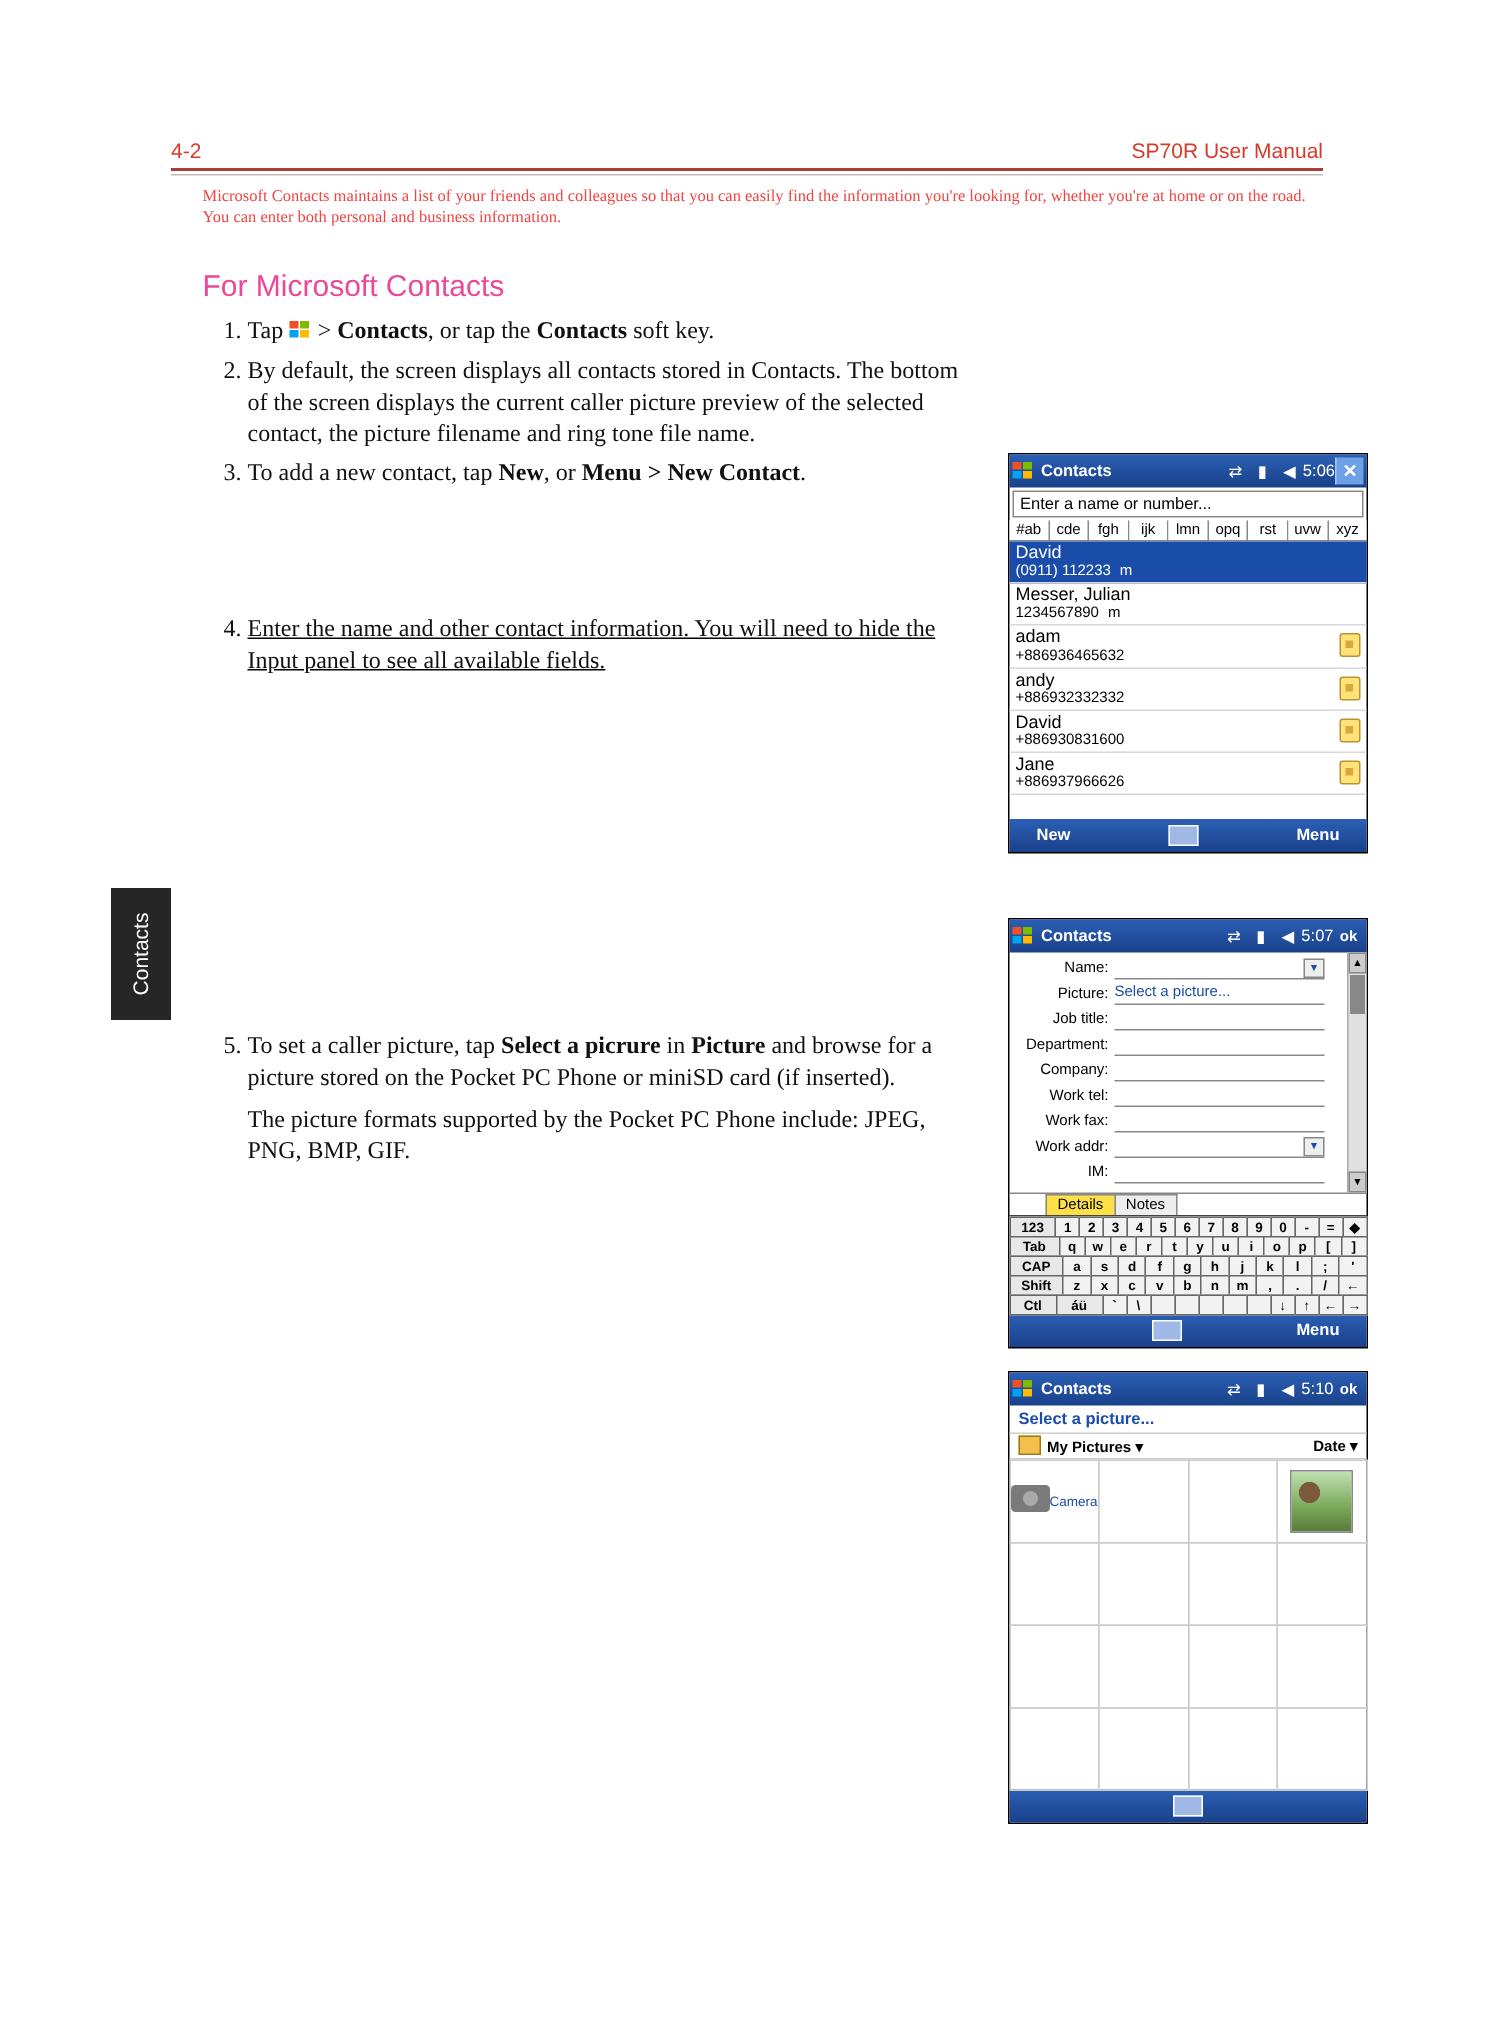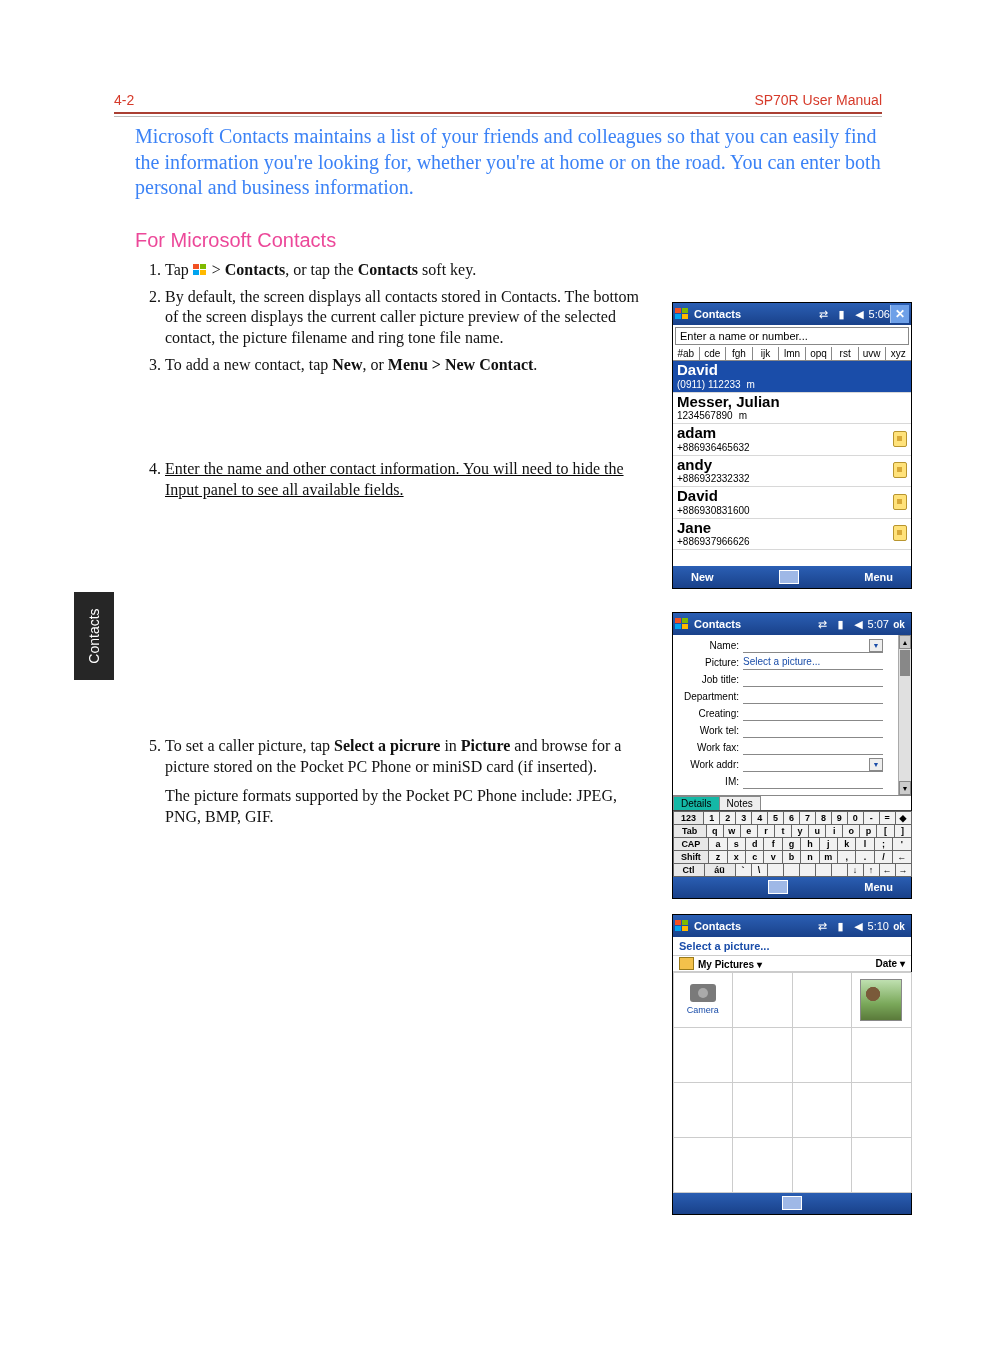--- a/index.html
+++ b/index.html
@@ -48,24 +48,24 @@
     right: 110px;
   }
   h2.section-title {
     font-family: Arial, Helvetica, sans-serif;
     font-weight: 400;
     font-size: 24px;
     color: #5a5a5a;
     margin: 10px 0 12px 0;
   }
   .body-text {
-    font-size: 20px;
+    font-size: 11px;
     line-height: 1.28;
     margin: 0 0 8px 0;
-    color: #3b82f6;
+    color: #ef4444;
   }
   h3.sub-title {
     font-family: Arial, Helvetica, sans-serif;
     font-weight: 400;
     font-size: 20px;
     color: #ec4899;
     margin: 28px 0 8px 0;
   }
   ol.steps {
     margin: 0;
@@ -189,21 +189,21 @@
   #device1 .alpha-row span:last-child{border-right:none;}
   #device1 .contact-row {
     padding: 1px 4px 2px 4px;
     border-bottom: 1px solid #d8d8d8;
     display:flex; align-items:center;
   }
   #device1 .contact-row.sel {
     background:#1a4da9; color:#fff;
   }
   #device1 .c-left { flex:1; line-height:1.1; }
-  #device1 .c-name { font-weight:bold; font-size:15px; }
+  #device1 .c-name { font-weight:normal; font-size:12px; }
   #device1 .c-num { font-size:10px; }
   #device1 .c-num .m { margin-left:6px; }
   #device1 .blank-area { height: 16px; }
 
   
   #device2 .form-area { padding: 2px 16px 0 0; position: relative; }
   #device2 .form-row {
     display:flex; align-items:center; font-size:10px; height:17px;
   }
   #device2 .form-row .lbl {
@@ -233,21 +233,21 @@
   #device2 .vscroll .thumb {
     height:26px; background:#888; margin:1px;
   }
   #device2 .tabs {
     display:flex; border-top:1px solid #888; font-size:10px;
   }
   #device2 .tabs span {
     padding:1px 7px; border:1px solid #888; border-bottom:none;
     background:#eee; margin-right:-1px;
   }
-  #device2 .tabs span.active { background:#14b8a6; }
+  #device2 .tabs span.active { background:#fde047;margin-left:24px; }
   #device2 .kbd {
     border-top:1px solid #444;
   }
   #device2 .kbd-row { display:flex; }
   #device2 .kbd-row span {
     flex:1; border:1px solid #666; margin:-0.5px;
     font-size:9px; text-align:center; background:#f2f2f2;
     height:12px; line-height:12px; font-weight:bold;
   }
   #device2 .kbd-row span.wide { flex:2; }
@@ -264,21 +264,21 @@
   }
   #device3 .picker-bar .folder-ic {
     width:13px; height:11px; background:#f3c14b; border:1px solid #9a7a1a;
     margin-right:4px; display:inline-block; vertical-align:-2px;
   }
   #device3 .grid {
     display:grid; grid-template-columns: repeat(4,1fr);
   }
   #device3 .cell {
     border:1px solid #ccc; height:54px; margin:-0.5px;
-    display:flex; flex-direction:column; align-items:center; justify-content:center;
+    display:flex; align-items:center; justify-content:center;
     font-size:9px;
   }
   #device3 .camera-ic {
     width:26px; height:18px; background:#7a7a7a; border-radius:3px;
     position:relative; margin-bottom:3px;
   }
   #device3 .camera-ic::after {
     content:""; position:absolute; width:10px; height:10px; border-radius:50%;
     background:#aaa; left:8px; top:4px;
   }
@@ -443,21 +443,21 @@
             </div>
             <div class="form-row">
               <div class="lbl">Job title:</div>
               <div class="fld"><span></span></div>
             </div>
             <div class="form-row">
               <div class="lbl">Department:</div>
               <div class="fld"><span></span></div>
             </div>
             <div class="form-row">
-              <div class="lbl">Creating:</div>
+              <div class="lbl">Company:</div>
               <div class="fld"><span></span></div>
             </div>
             <div class="form-row">
               <div class="lbl">Work tel:</div>
               <div class="fld"><span></span></div>
             </div>
             <div class="form-row">
               <div class="lbl">Work fax:</div>
               <div class="fld"><span></span></div>
             </div>

